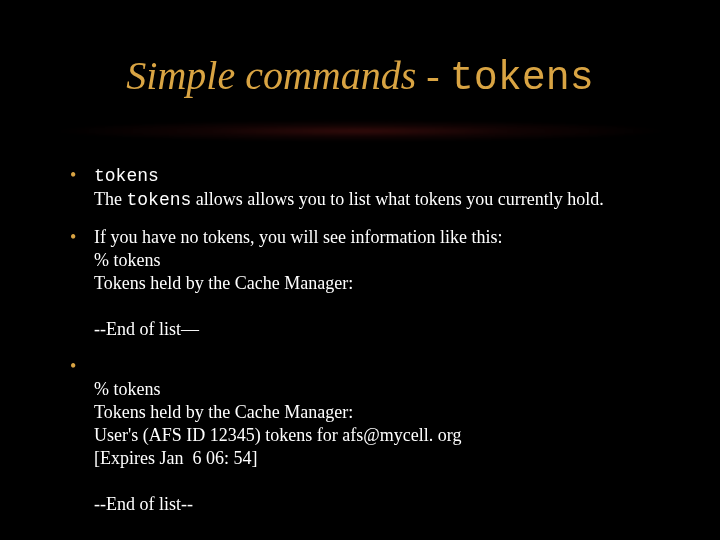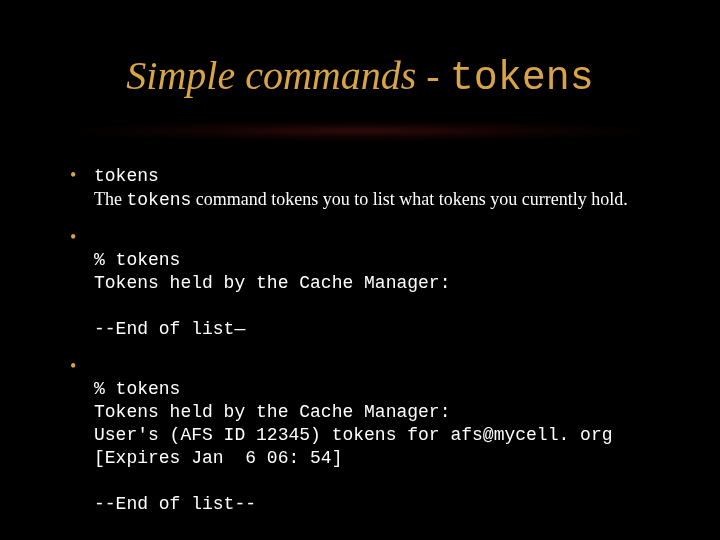--- a/index.html
+++ b/index.html
@@ -69,44 +69,44 @@
     position: absolute;
     left: 14px;
     top: 0;
     color: #d9a443;
     font-size: 18px;
   }
   .mono {
     font-family: "Courier New", Courier, monospace;
   }
   .pre {
-    font-family: Liberation Mono, monospace;
+    font-family: Liberation Serif, serif;
     white-space: pre;
     display: block;
   }
 </style>
 </head>
 <body>
 
 <div class="slide">
   <div class="title">
     <span>Simple commands - </span><span class="mono">tokens</span>
   </div>
   <div class="rule"></div>
 
   <div class="body">
     <ul class="b">
 
       <li>
         <span class="mono">tokens</span><br>
-        <span>The </span><span class="mono">tokens</span><span> command tokens you to list what tokens you currently hold.</span>
+        <span>The </span><span class="mono">tokens</span><span> allows allows you to list what tokens you currently hold.</span>
       </li>
 
       <li>
-        <br>
+        <span>If you have no tokens, you will see information like this:</span><br>
         <span class="pre">% tokens
 Tokens held by the Cache Manager:
 
 --End of list—</span>
       </li>
 
       <li>
         <br>
         <span class="pre">% tokens
 Tokens held by the Cache Manager:

